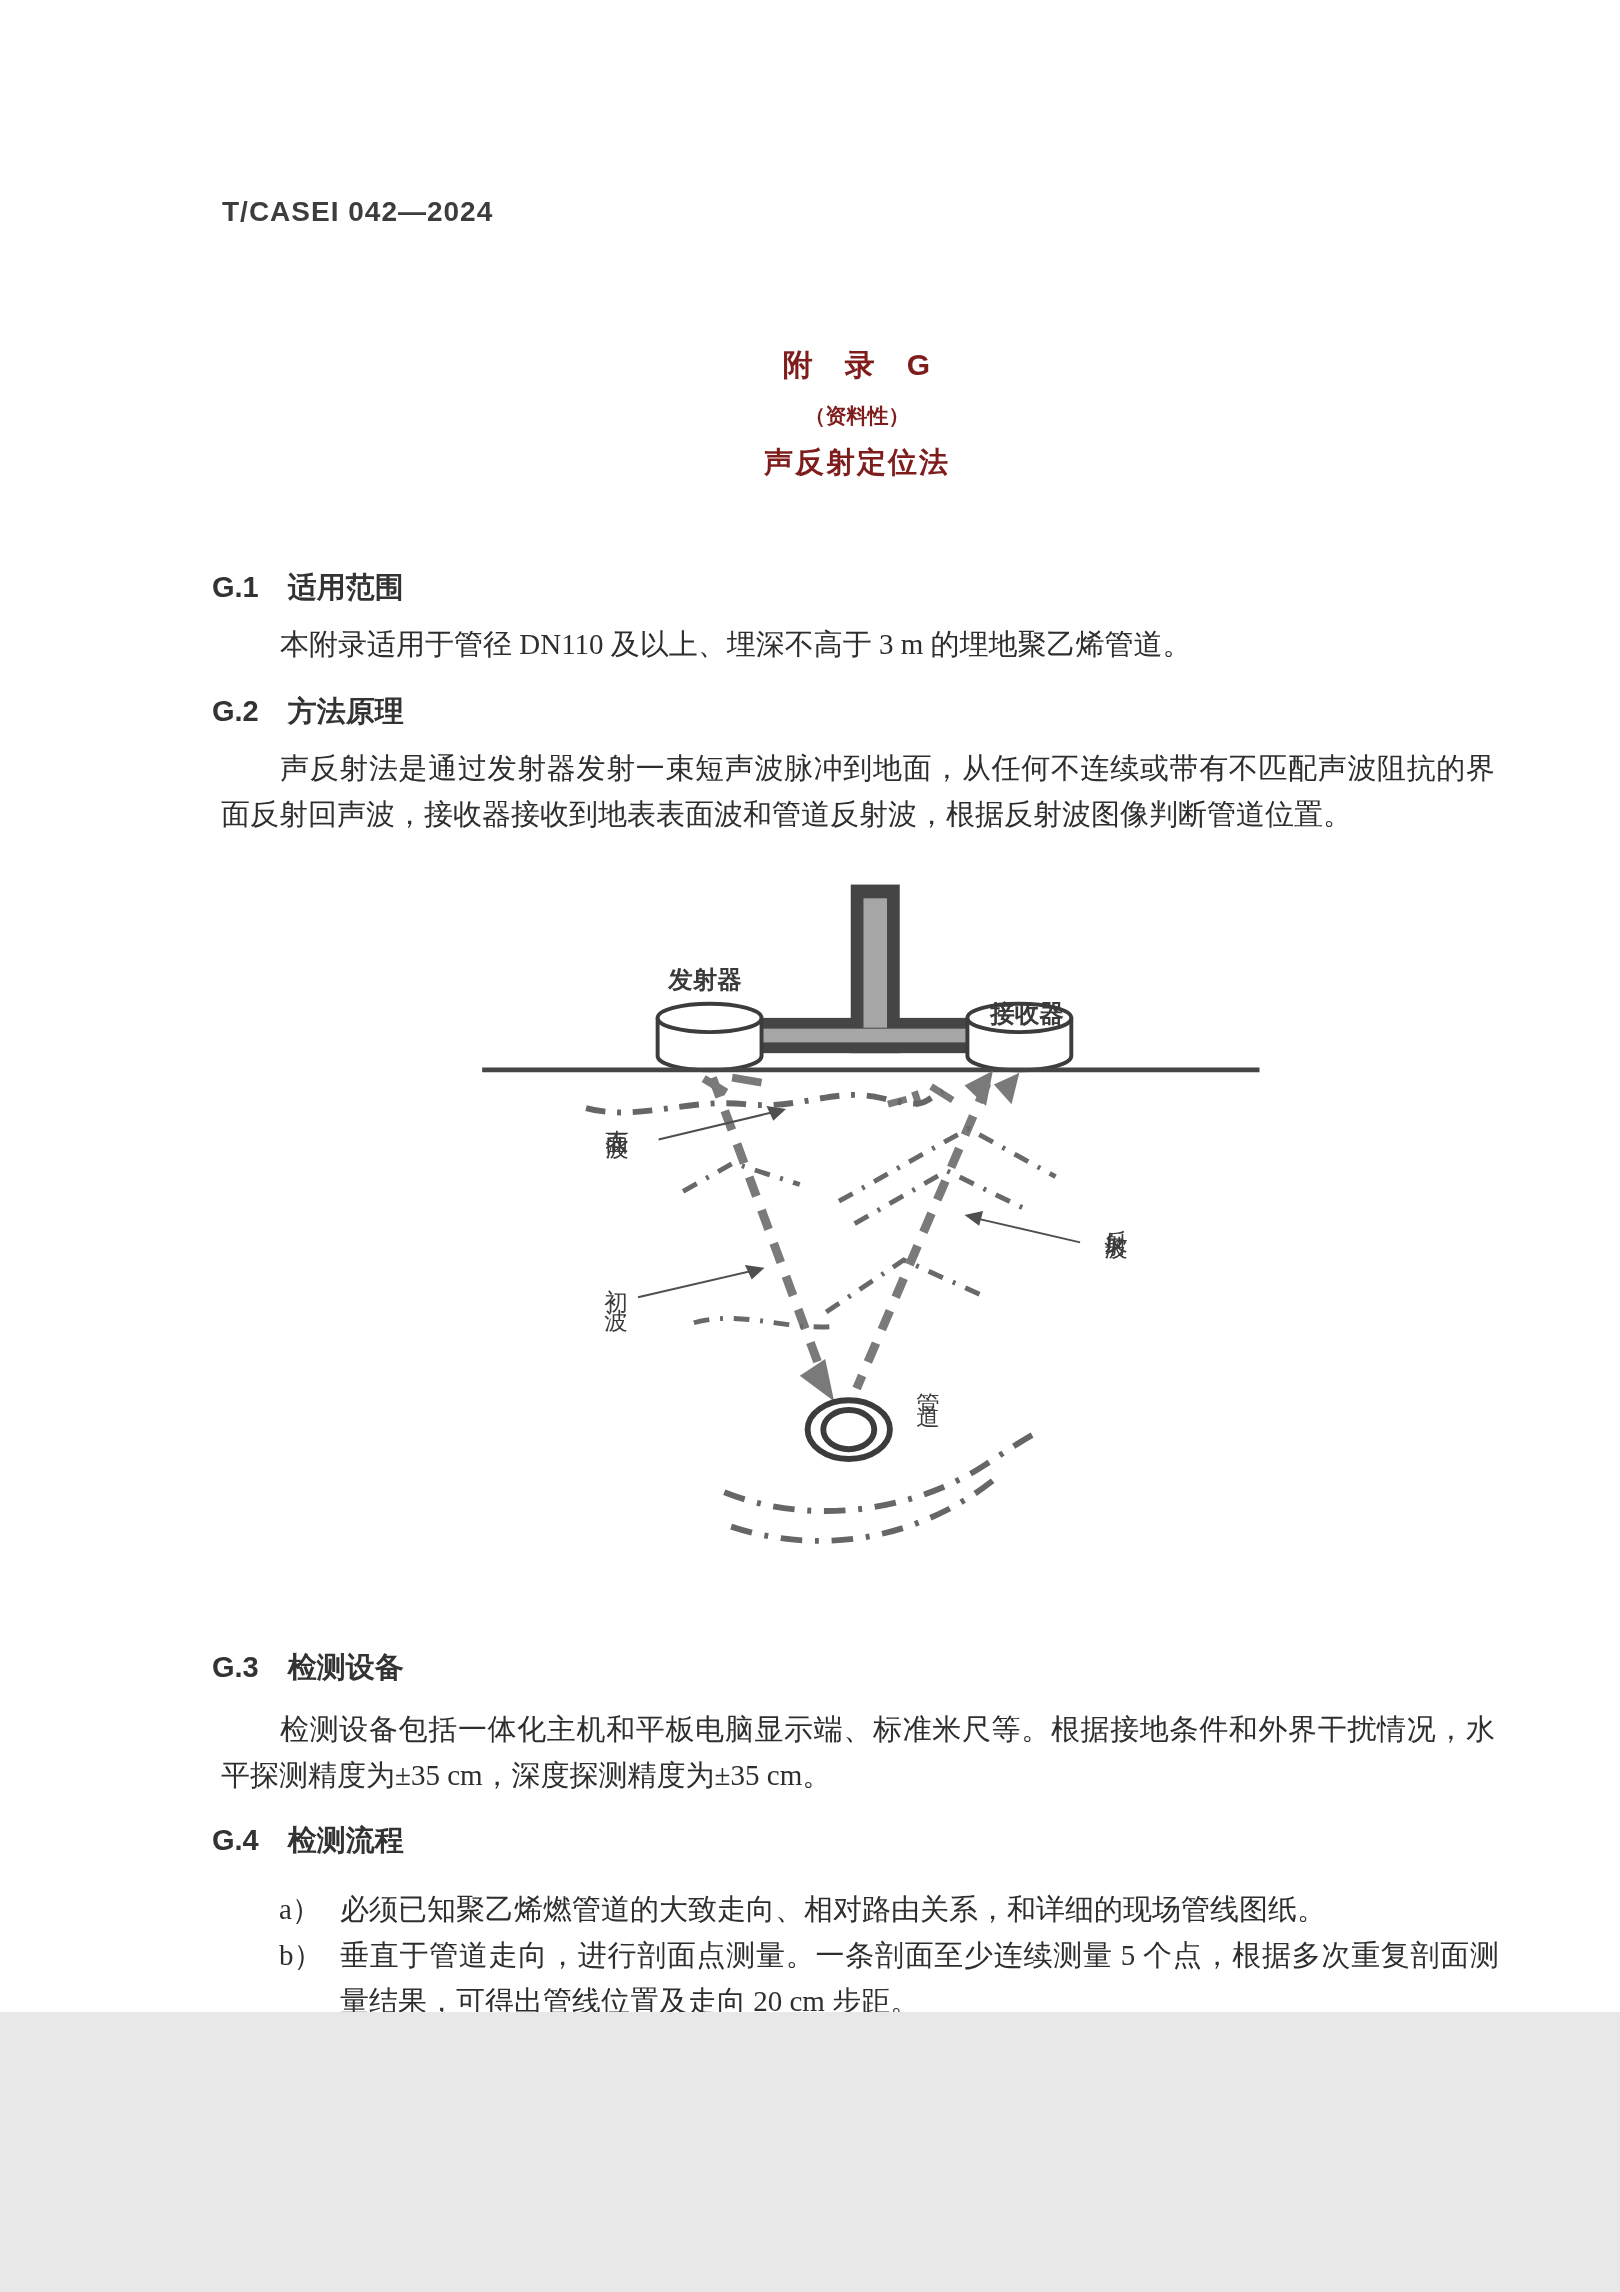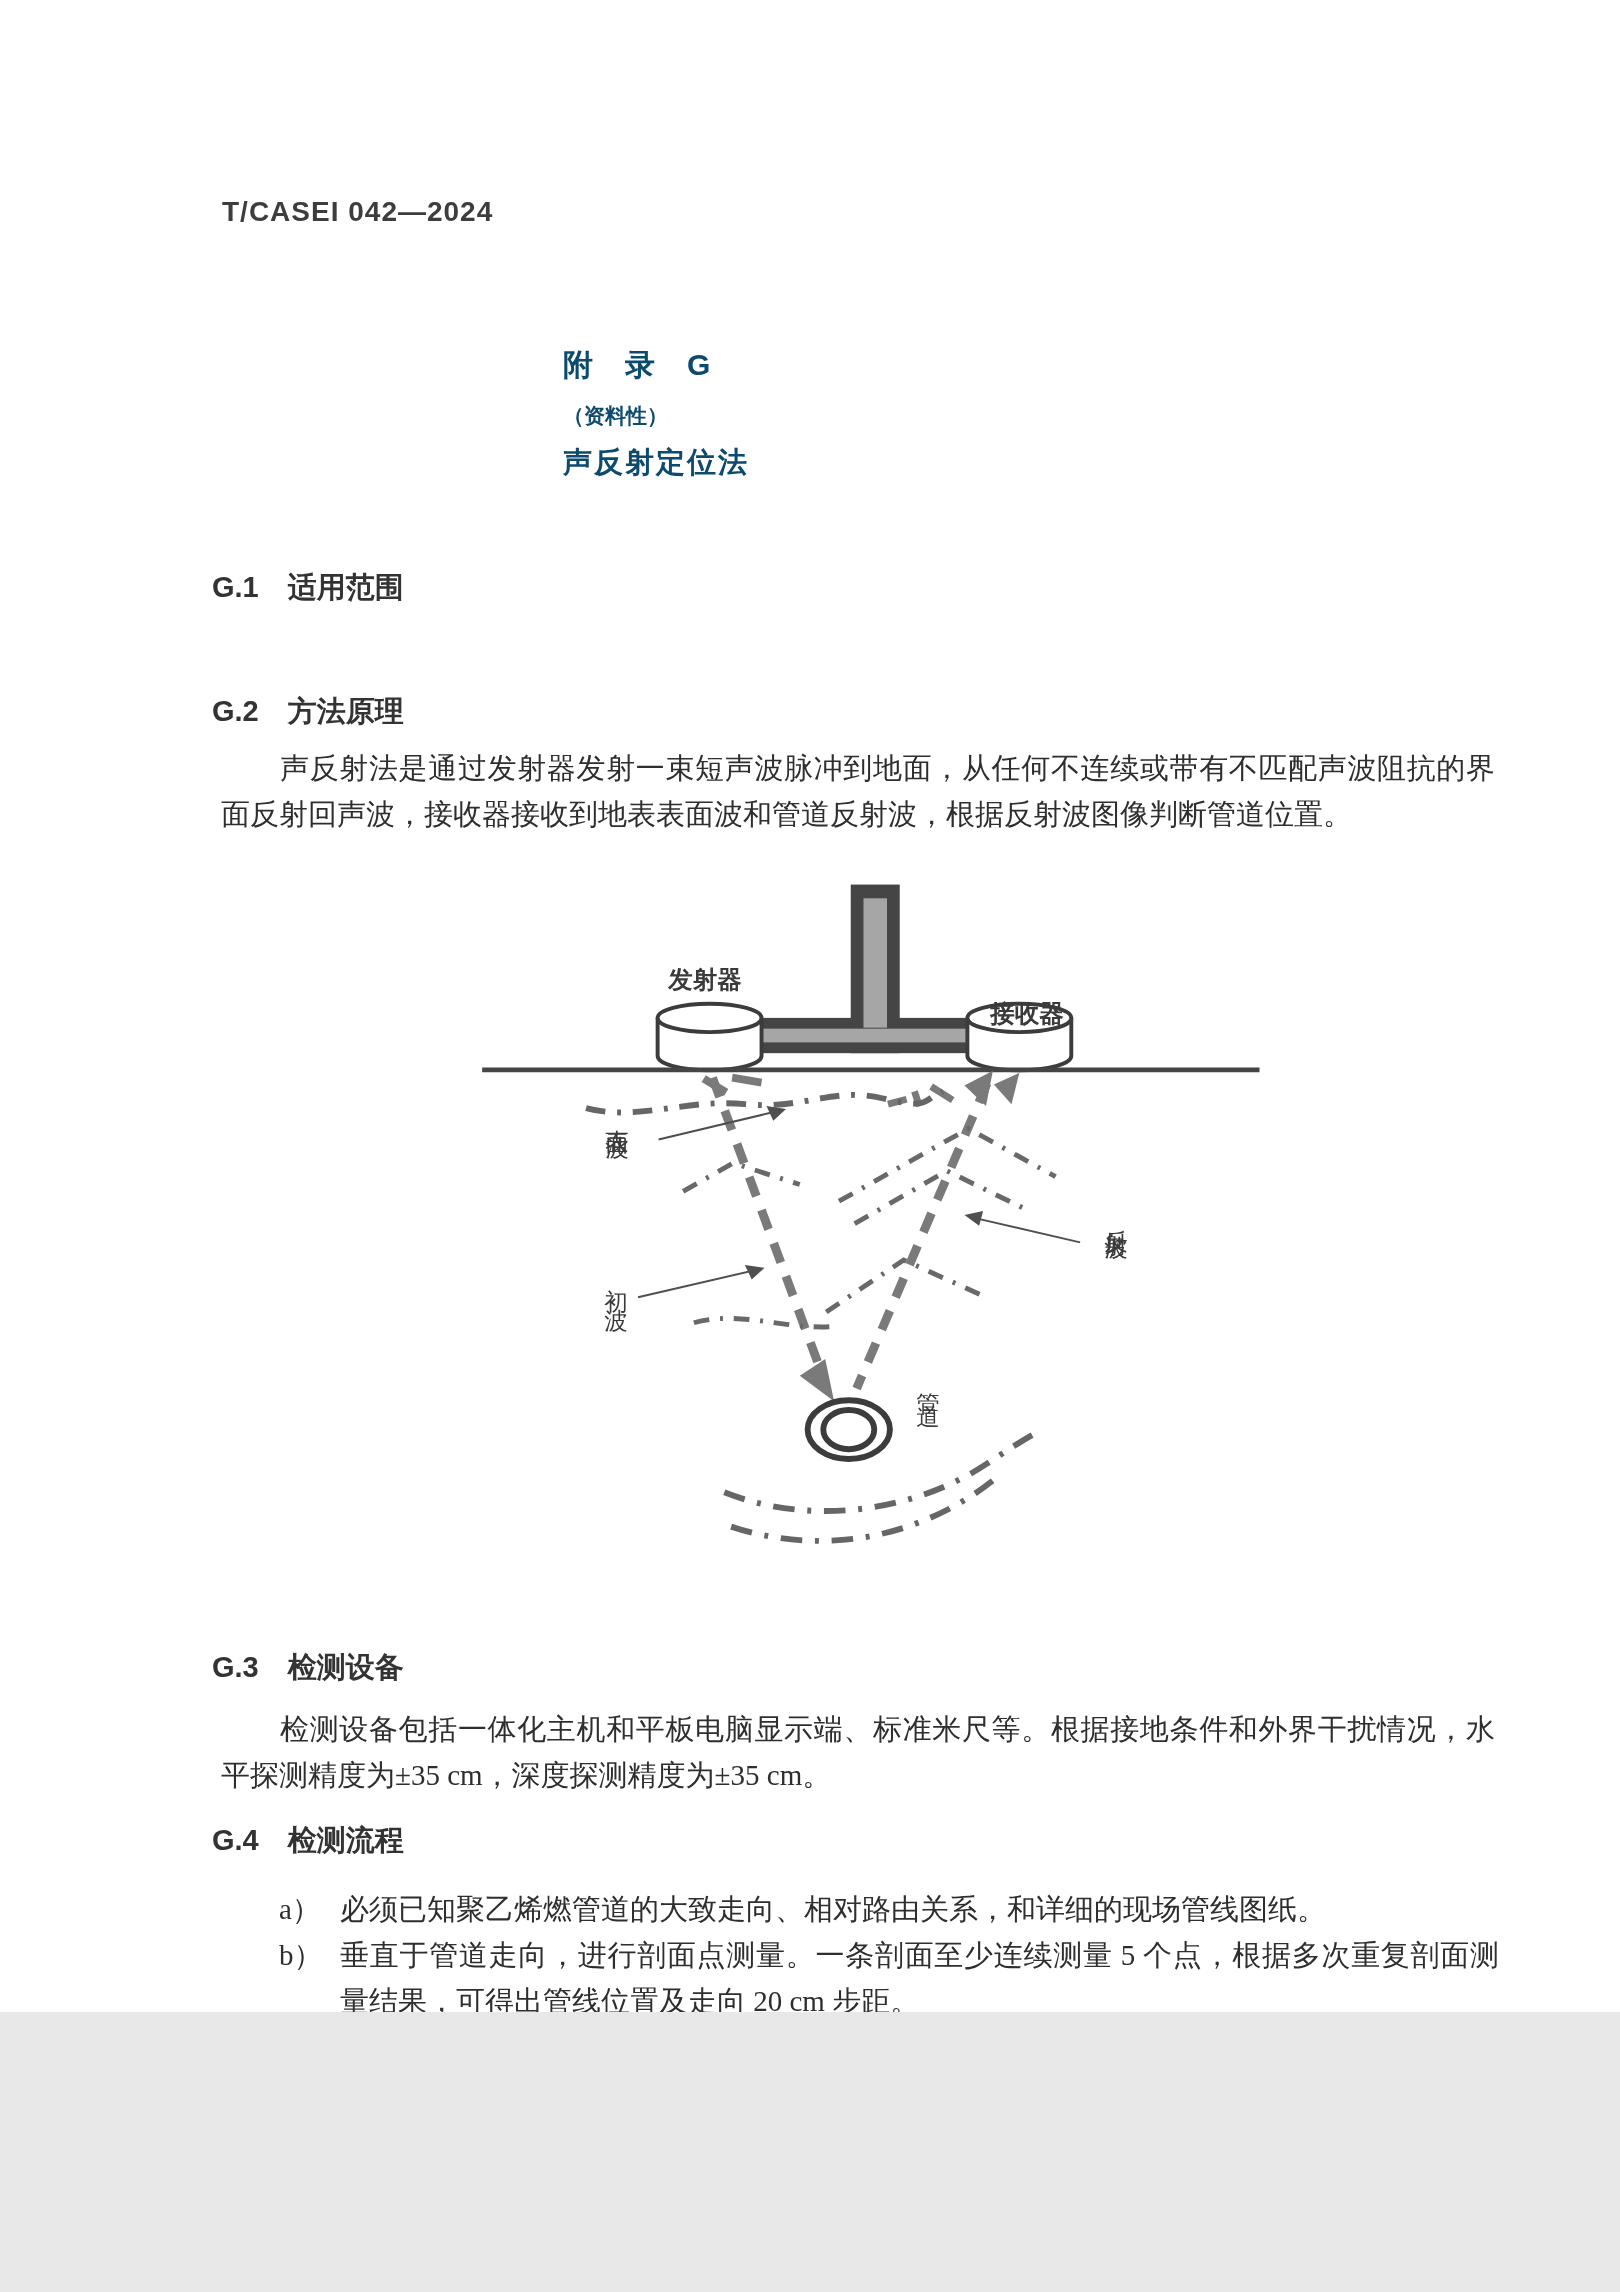--- a/index.html
+++ b/index.html
@@ -11,22 +11,22 @@
     font-family:"Liberation Serif", serif;
     color:#2e2e2e;
     overflow:hidden;
   }
   .abs{position:absolute;}
   .doc-code{
     left:222px;top:196px;
     font-family:"Liberation Sans", sans-serif;
     font-size:28px;font-weight:600;letter-spacing:1px;color:#3d3d3d;
   }
-  .title-block{left:563px;top:345px;width:588px;
-    font-family:"Liberation Sans", sans-serif;font-weight:bold;color:#0c4a6e;}
+  .title-block{left:563px;top:345px;width:588px;text-align:center;
+    font-family:"Liberation Sans", sans-serif;font-weight:bold;color:#7f1d1d;}
   .title-l1{font-size:30px;letter-spacing:1px;}
   .title-l2{font-size:21px;margin-top:15.7px;}
   .title-l3{font-size:29px;margin-top:13.7px;letter-spacing:2px;}
   .sec-heading{
     left:212px;
     font-family:"Liberation Sans", sans-serif;
     font-size:29px;font-weight:bold;color:#333333;white-space:nowrap;
   }
   .para{
     left:221px;width:1274px;
@@ -60,20 +60,21 @@
 
   <div class="abs doc-code">T/CASEI 042—2024</div>
 
   <div class="abs title-block">
     <div class="title-l1">附　录　G</div>
     <div class="title-l2">（资料性）</div>
     <div class="title-l3">声反射定位法</div>
   </div>
 
   <div class="abs sec-heading" style="top:568px;">G.1　适用范围</div>
+  <div class="abs para" style="top:621px;">本附录适用于管径 DN110 及以上、埋深不高于 3 m 的埋地聚乙烯管道。</div>
 
   <div class="abs sec-heading" style="top:692px;">G.2　方法原理</div>
   <div class="abs para" style="top:745px;">声反射法是通过发射器发射一束短声波脉冲到地面，从任何不连续或带有不匹配声波阻抗的界面反射回声波，接收器接收到地表表面波和管道反射波，根据反射波图像判断管道位置。</div>
 
   <svg class="abs" style="left:431px;top:863px;" width="863" height="745" viewBox="440 880 880 760">
 
     <g>
       <rect x="722" y="1038" width="336" height="36" fill="#454545"></rect>
       <rect x="868" y="902" width="50" height="172" fill="#454545"></rect>
       <rect x="881" y="916" width="24" height="132" fill="#a6a6a6"></rect>

